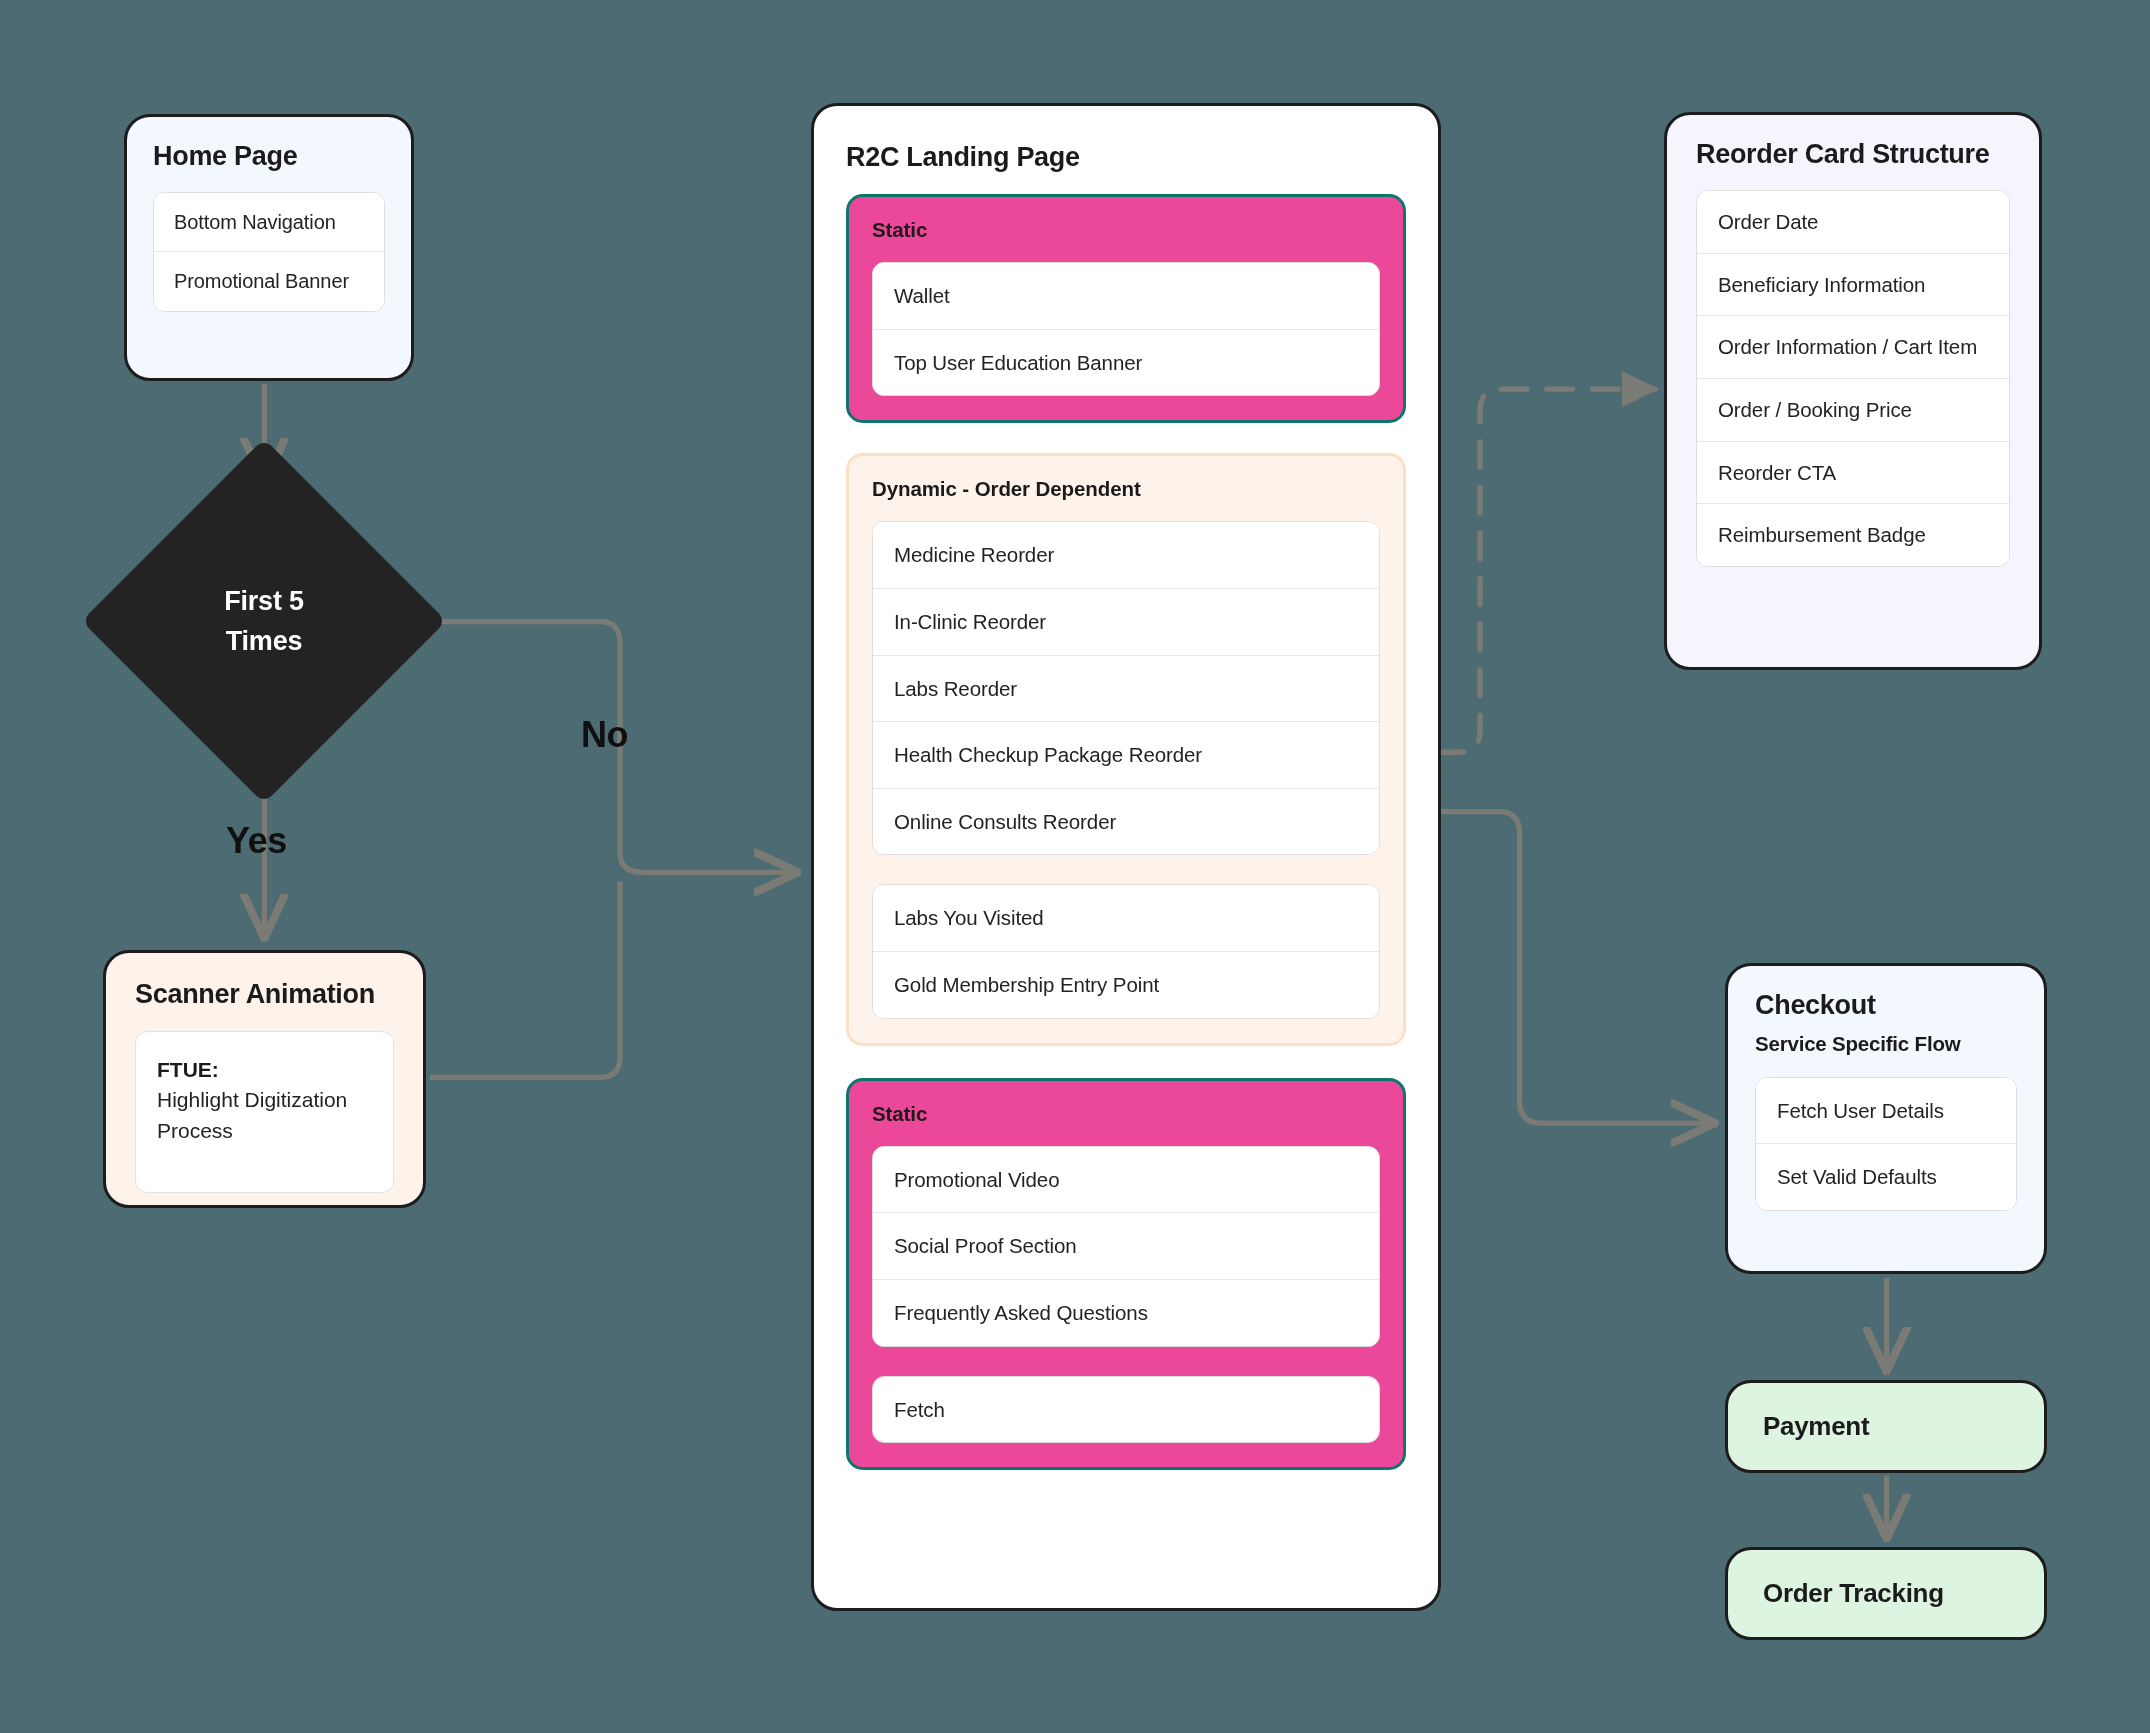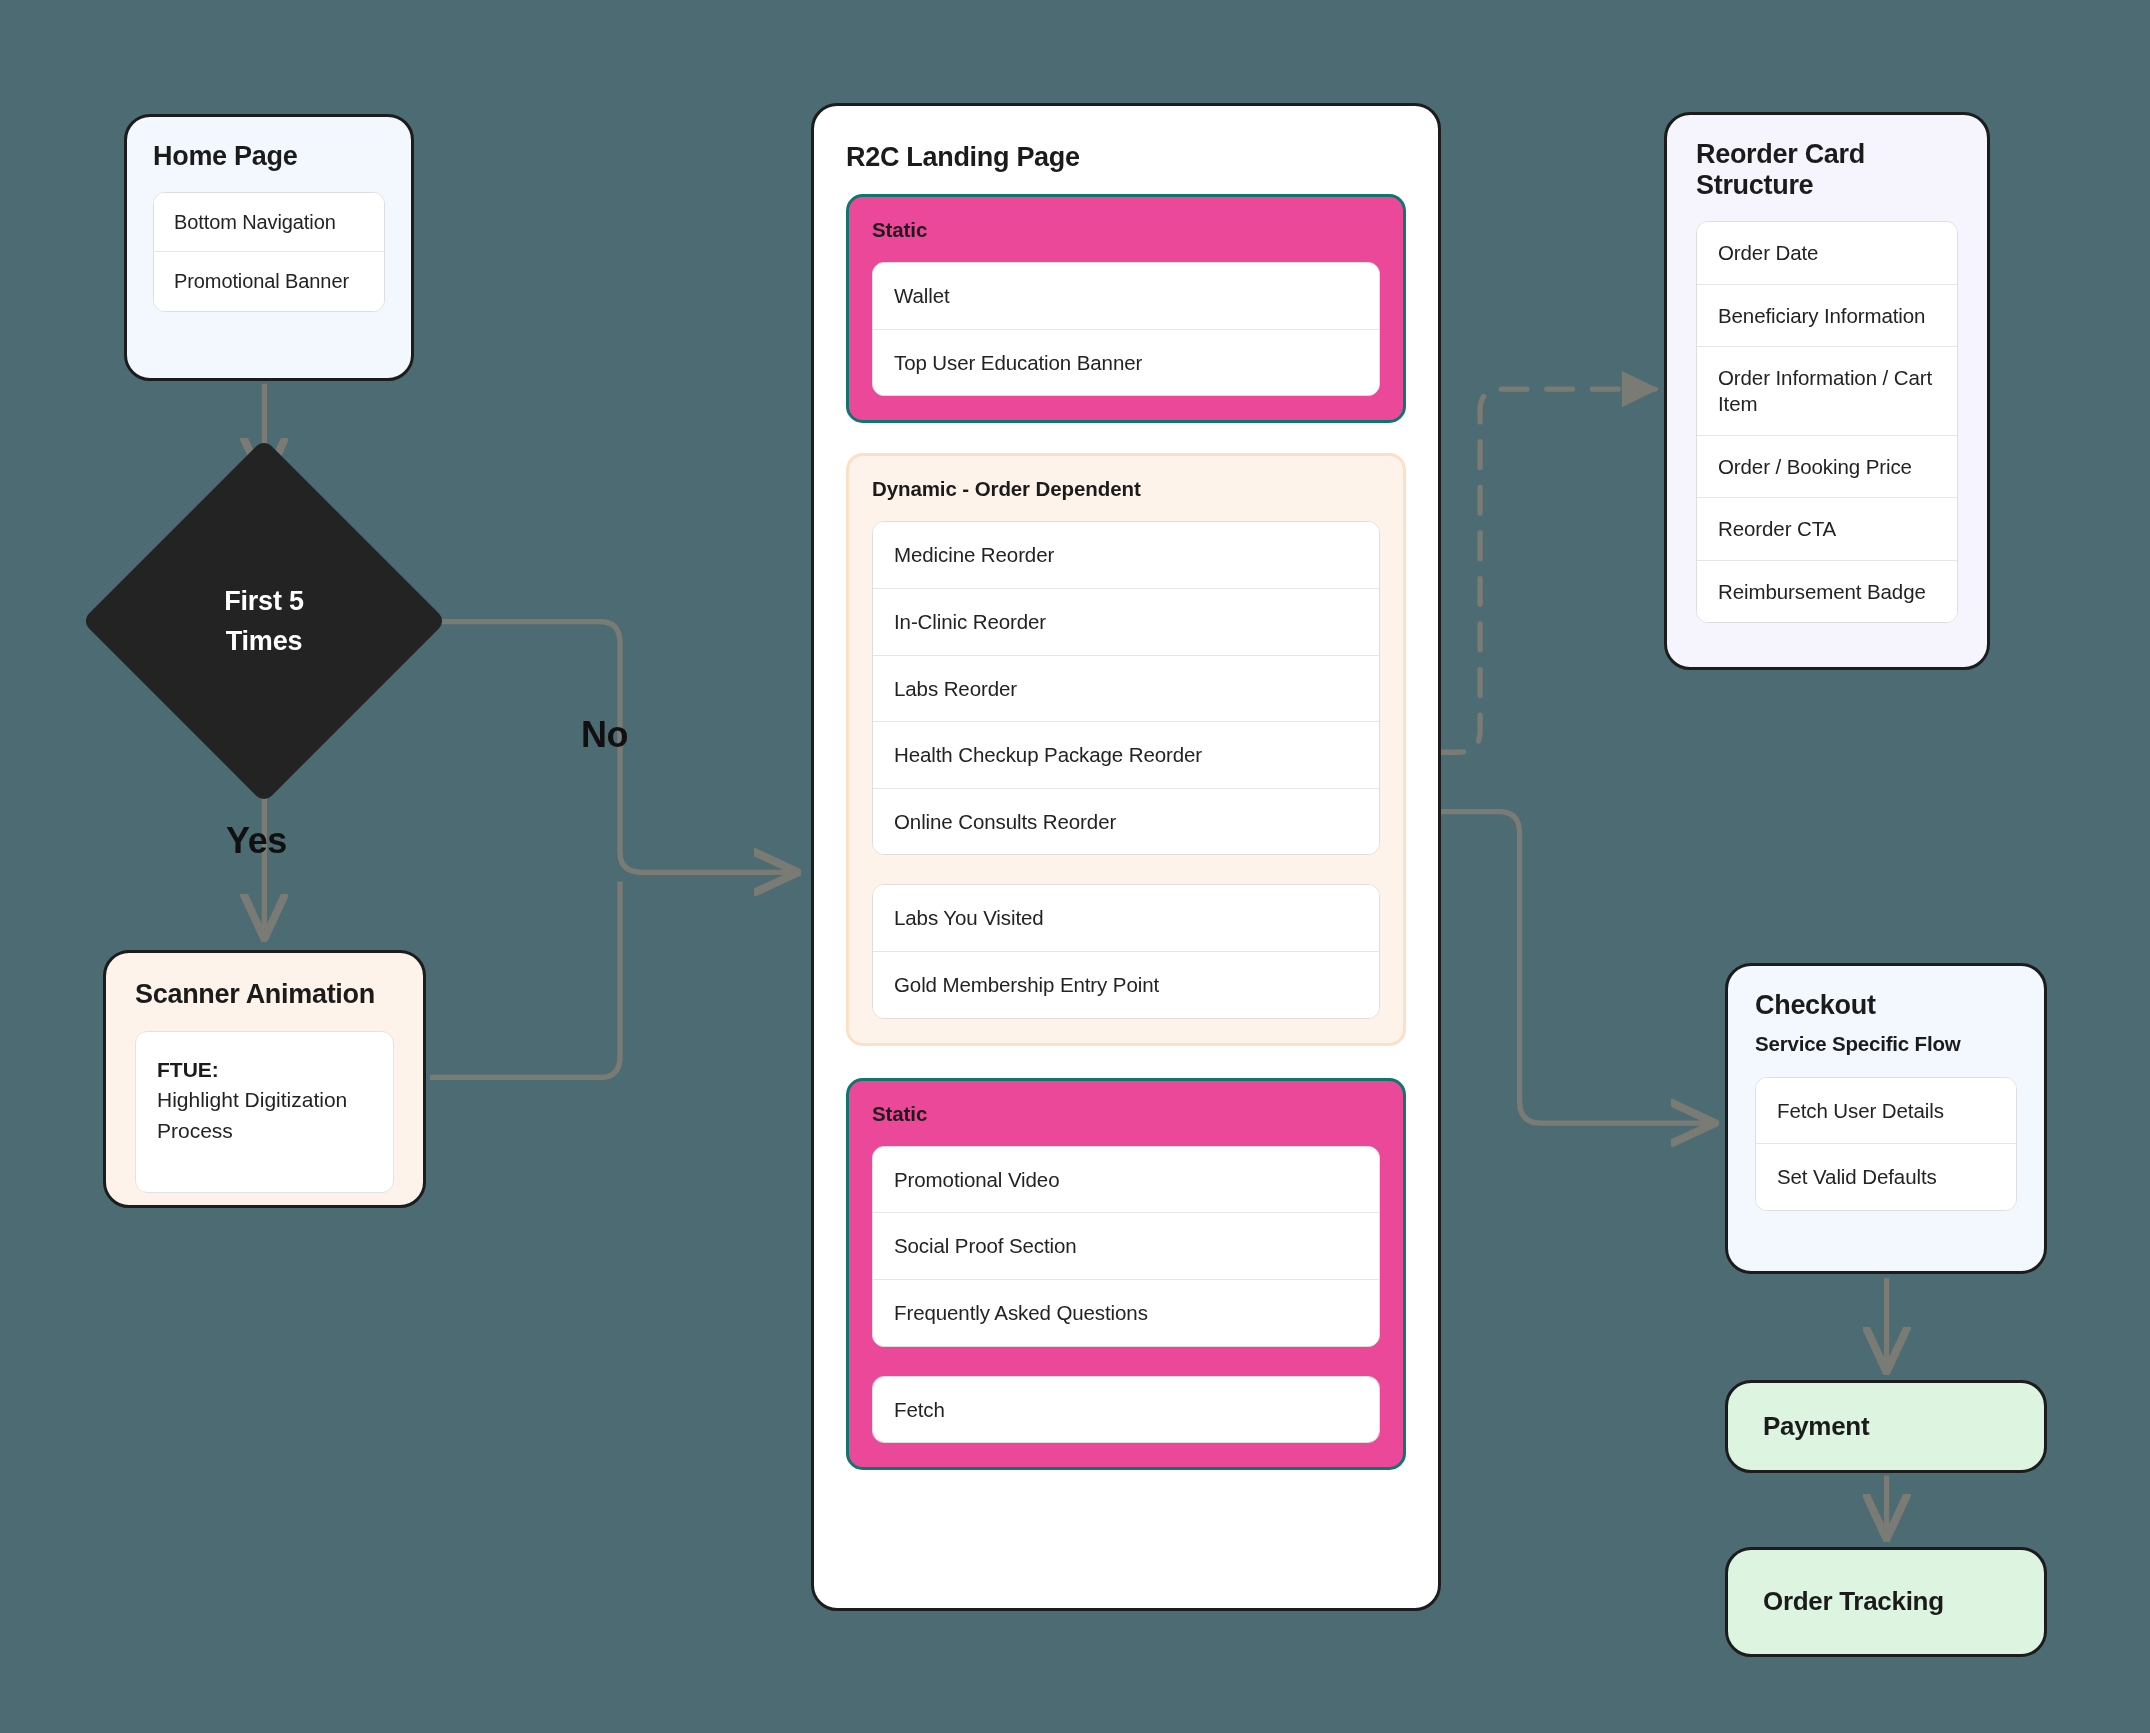--- a/index.html
+++ b/index.html
@@ -132,21 +132,21 @@
   .group.blue{background:#ec4899;border:3px solid #0f766e;}
   .group.orange{background:#fdf3ea;border:3px solid #fbe0c6;}
   #grp-static-top{margin-top:21px;}
   #grp-dynamic{margin-top:30px;}
   #grp-static-bottom{margin-top:32px;}
   .group .listcard + .listcard{margin-top:29px;}
   .group .listcard .row{padding:20px 21px;}
 
   
   #reorder{
-    left:1664px;top:112px;width:326px;height:558px;
+    left:1664px;top:112px;width:378px;height:558px;
     background:#f6f4fd;
     padding:24px 29px;
   }
   #reorder .listcard{margin-top:20px;}
   #reorder .listcard .row{padding:18px 21px;}
 
   
   #checkout{
     left:1725px;top:963px;width:322px;height:311px;
     background:#f2f8fd;
@@ -155,21 +155,21 @@
   #checkout .listcard{margin-top:21px;}
   #checkout .listcard .row{padding:20px 21px;}
 
   
   .green{
     background:#dcf4e0;
     display:flex;align-items:center;
     padding-left:35px;
   }
   #payment{left:1725px;top:1380px;width:322px;height:93px;}
-  #tracking{left:1725px;top:1547px;width:322px;height:110px;}
+  #tracking{left:1725px;top:1547px;width:322px;height:93px;}
   .green .node-title{font-size:26px;}
 </style>
 </head>
 <body>
 
 <div class="canvas">
 
   <svg class="edges" viewBox="0 0 2831 2282">
     <defs>
       <marker id="ah" markerWidth="9" markerHeight="9" refX="7.6" refY="4.5" orient="auto" markerUnits="strokeWidth">

